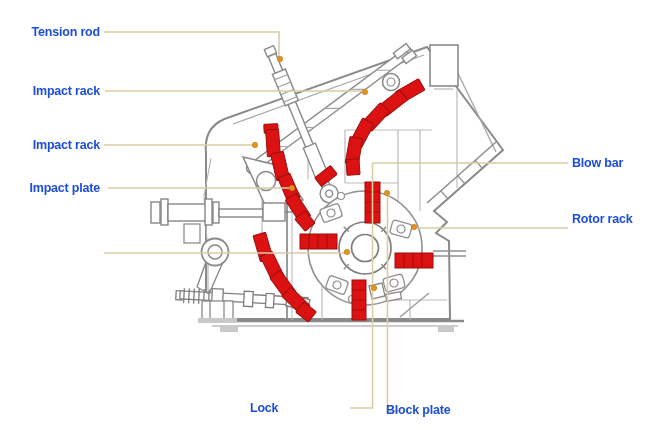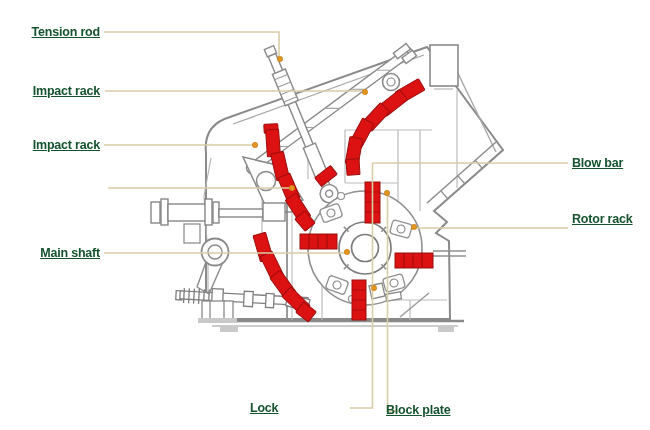--- a/index.html
+++ b/index.html
@@ -1,20 +1,20 @@
 <!DOCTYPE html>
 <html><head>
 <meta charset="utf-8">
 <style>
   html,body{margin:0;padding:0;background:#ffffff;}
   #stage{position:relative;width:650px;height:430px;background:#ffffff;overflow:hidden;
          font-family:"Liberation Sans",sans-serif;}
   #stage svg{position:absolute;left:0;top:0;}
-  .lbl{position:absolute;font:bold 12.5px "Liberation Sans",sans-serif;color:#14532d;
-       letter-spacing:-0.2px;white-space:nowrap;text-decoration:underline;}
+  .lbl{position:absolute;font:bold 12.5px "Liberation Sans",sans-serif;color:#1d4ed8;
+       letter-spacing:-0.2px;white-space:nowrap;}
   .lbl-left{left:0;width:100px;text-align:right;}
   .lbl-right{left:572px;}
 </style>
 </head>
 <body>
 
 <div id="stage">
 
 <svg width="650" height="430" viewBox="0 0 650 430">
 
@@ -268,18 +268,18 @@
     <circle cx="347" cy="252" r="2.7"></circle>
     <circle cx="414" cy="227" r="2.7"></circle>
     <circle cx="374" cy="288" r="2.7"></circle>
     <circle cx="387" cy="193" r="2.7"></circle>
   </g>
 </svg>
 
   <div class="lbl lbl-left" style="top:25px">Tension rod</div>
   <div class="lbl lbl-left" style="top:84px">Impact rack</div>
   <div class="lbl lbl-left" style="top:138px">Impact rack</div>
-  <div class="lbl lbl-left" style="top:246px">Main shaft</div>
+  <div class="lbl lbl-left" style="top:181px">Impact plate</div>
   <div class="lbl lbl-right" style="top:156px">Blow bar</div>
   <div class="lbl lbl-right" style="top:212px">Rotor rack</div>
   <div class="lbl" style="top:401px;left:250px;width:97px;text-align:left">Lock</div>
   <div class="lbl" style="top:403px;left:386px">Block plate</div>
 </div>
 
 </body></html>

